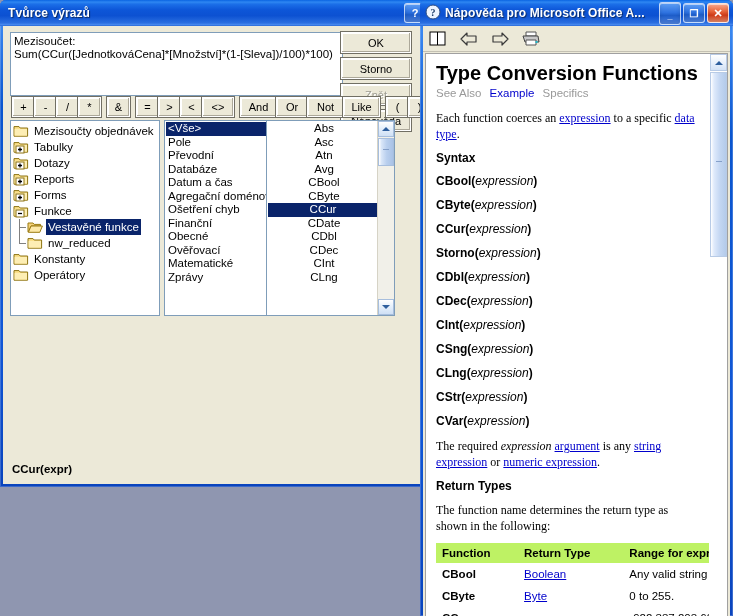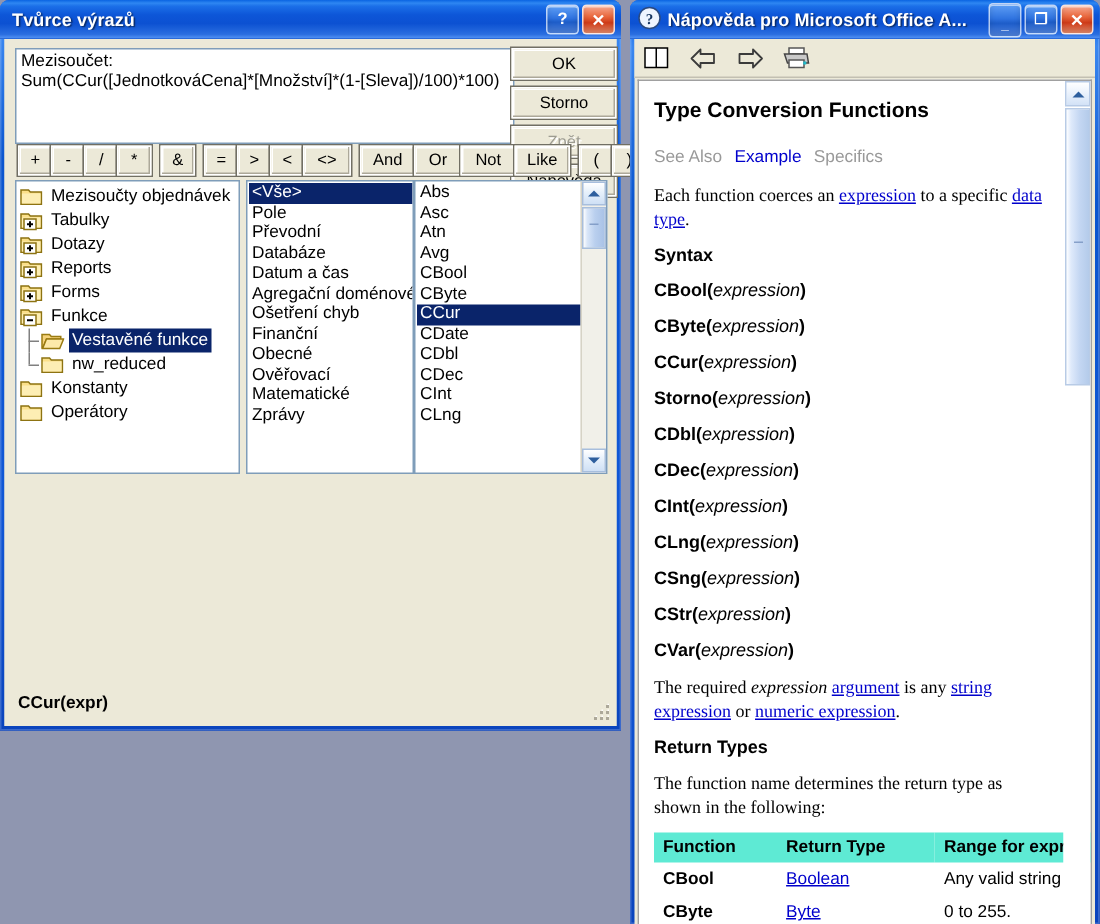--- a/index.html
+++ b/index.html
@@ -45,21 +45,21 @@
     font-size: 11px; font-weight: bold; color: #fff;
     box-shadow: inset 0 1px 0 rgba(255,255,255,0.55), inset 0 -3px 4px rgba(0,0,0,0.12);
     cursor: default;
   }
   .cbtn.blue  { background: linear-gradient(180deg,#5f9ff5 0%, #2f73e0 45%, #1d5cc8 60%, #5289e8 100%); }
   .cbtn.close { background: linear-gradient(180deg,#f7a98f 0%, #e8663c 40%, #cf3b18 62%, #ef8f6c 100%);
                 border-color: rgba(255,255,255,0.75); }
   .xp-client { position: absolute; left: 3px; right: 3px; top: 26px; bottom: 3px; }
 
   
-  #builder { left: 0px; top: 0px; width: 414px; height: 487px; }
+  #builder { left: 0px; top: 0px; width: 414px; height: 487px; padding-left: 40px; }
   #builder .xp-client { background: #ece9d8; border: 1px solid #ece9d8; }
 
   .expr-box {
     position: absolute; left: 6px; top: 5px; width: 325px; height: 58px;
     background: #fff; border: 1px solid #7f9db9;
     font-family: "Liberation Sans", sans-serif; font-size: 11.5px;
     color: #000; padding: 2px 3px; line-height: 13px;
     overflow: hidden; white-space: pre;
   }
 
@@ -85,21 +85,21 @@
   .btn.insert { width: 76px; height: 18px; }
 
   .panes { position: absolute; left: 6px; top: 93px; width: 399px; height: 196px; }
   .pane {
     position: absolute; top: 0; bottom: 0;
     background: #fff; border: 1px solid #7f9db9;
     overflow: hidden;
   }
   #pane-tree  { left: 0px;   width: 148px; }
   #pane-cat   { left: 154px; width: 110px; }
-  #pane-items { left: 266px; width: 127px; }
+  #pane-items { left: 256px; width: 127px; text-align: center; }
 
   .lst { font-size: 11.5px; color: #000; line-height: 13.5px; padding: 1px 0 0 1px; }
   .lst .row { padding-left: 2px; white-space: nowrap; overflow: hidden; cursor: default; }
   .lst .row.sel { background: #0a246a; color: #fff; display: inline-block; padding-right: 3px; }
   #pane-cat .lst .row.sel { width: 104px; display: block; }
   #pane-items .lst .row.sel { width: 106px; display: block; }
 
   
   .tree { font-size: 11.5px; line-height: 16px; padding: 2px 0 0 2px; color:#000; }
   .tnode { display: flex; align-items: center; height: 16px; white-space: nowrap; cursor: default; }
@@ -150,32 +150,32 @@
     background: #ece9d8; border-bottom: 1px solid #c3c0b2;
     display: flex; align-items: center; padding-left: 4px; gap: 9px;
   }
   .tb-ico { width: 22px; height: 20px; display:flex; align-items:center; justify-content:center; cursor: default;}
   .help-body {
     position: absolute; left: 2px; right: 2px; top: 27px; bottom: 0;
     background: #fff; border: 1px solid #a0a0a0; border-bottom: none;
     overflow: hidden;
   }
   .help-content { position: absolute; left: 0; right: 17px; top: 0; bottom: 0; padding: 10px 8px 0 10px; }
-  .h1 { font-size: 14px; font-weight: bold; color: #000; line-height: 19px; margin-bottom: 16px; }
+  .h1 { font-size: 20px; font-weight: bold; color: #000; line-height: 19px; margin-bottom: 4px; }
   .subnav { font-size: 11.5px; color: #999; margin-bottom: 11px; }
   .subnav .lnk { color: #0000cc; margin: 0 5px; }
   .ptext { font-size: 12px; color: #000; line-height: 16px; margin-bottom: 9px; font-family: Liberation Serif, serif; }
   .lnk { color: #0000cc; text-decoration: underline; cursor: default; }
   .bhead { font-size: 12px; font-weight: bold; color: #000; margin-bottom: 9px; }
   .sig { font-size: 12px; color: #000; margin-bottom: 10px; }
   .sig b { font-weight: bold; }
   .sig i { font-style: italic; }
   .htable { margin-top: 6px; font-size: 11.5px; border-collapse: collapse; width: 340px; }
   .htable th {
-    background: #5eead4; text-align: left; font-weight: bold; padding: 4px 8px 4px 6px;
+    background: #bef264; text-align: left; font-weight: bold; padding: 4px 8px 4px 6px;
     white-space: nowrap;
   }
   .htable td { padding: 5px 8px 5px 6px; vertical-align: top; white-space: nowrap; }
   .htable td.fn { font-weight: bold; }
   .help-scroll {
     position: absolute; right: 0; top: 0; bottom: 0; width: 17px;
     background: #fff; border-left: 1px solid #fff;
   }
   .hs-btn { position: absolute; left: 0; width: 17px; height: 17px;
     background: linear-gradient(180deg,#fff 0%, #e9f1fc 50%, #d3e2f6 100%);
@@ -456,22 +456,22 @@
         </div>
         <div class="bhead">Syntax</div>
         <div id="sig-list">
             <div class="sig"><b>CBool(</b><i>expression</i><b>)</b></div>
             <div class="sig"><b>CByte(</b><i>expression</i><b>)</b></div>
             <div class="sig"><b>CCur(</b><i>expression</i><b>)</b></div>
             <div class="sig"><b>Storno(</b><i>expression</i><b>)</b></div>
             <div class="sig"><b>CDbl(</b><i>expression</i><b>)</b></div>
             <div class="sig"><b>CDec(</b><i>expression</i><b>)</b></div>
             <div class="sig"><b>CInt(</b><i>expression</i><b>)</b></div>
+            <div class="sig"><b>CSng(</b><i>expression</i><b>)</b></div>
             <div class="sig"><b>CLng(</b><i>expression</i><b>)</b></div>
-            <div class="sig"><b>CSng(</b><i>expression</i><b>)</b></div>
             <div class="sig"><b>CStr(</b><i>expression</i><b>)</b></div>
             <div class="sig"><b>CVar(</b><i>expression</i><b>)</b></div>
           </div>
         <div class="ptext">
           <span>The required </span><i>expression</i><span> </span><span class="lnk">argument</span><span> is any </span><span class="lnk">string expression</span><span> or </span><span class="lnk">numeric expression</span><span>.</span>
         </div>
         <div class="bhead">Return Types</div>
         <div class="ptext">The function name determines the return type as shown in the following:</div>
         <table class="htable">
           <thead>

